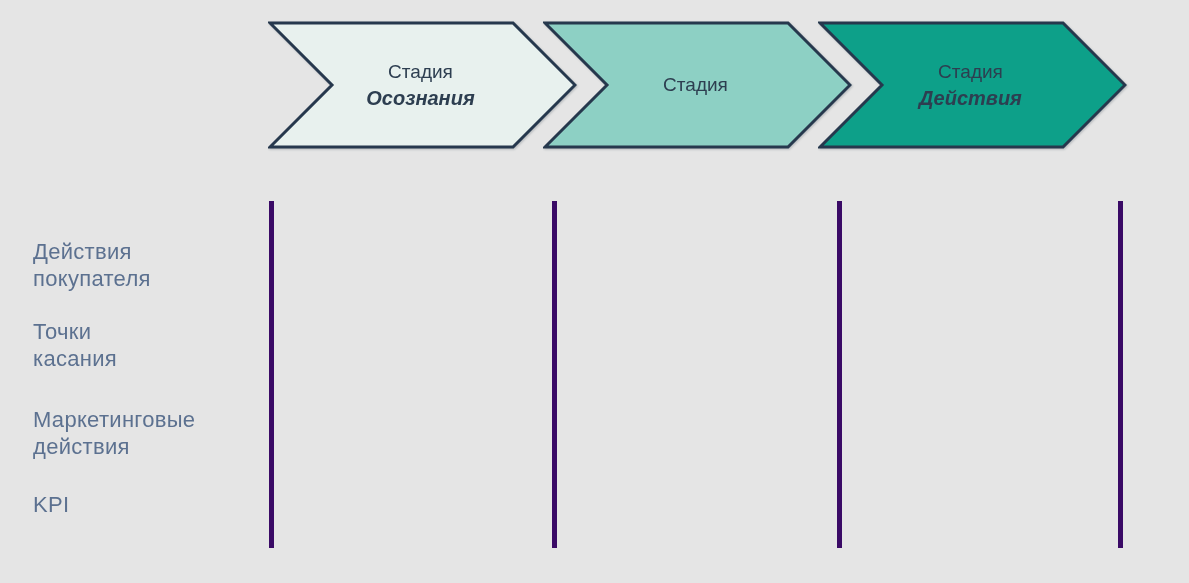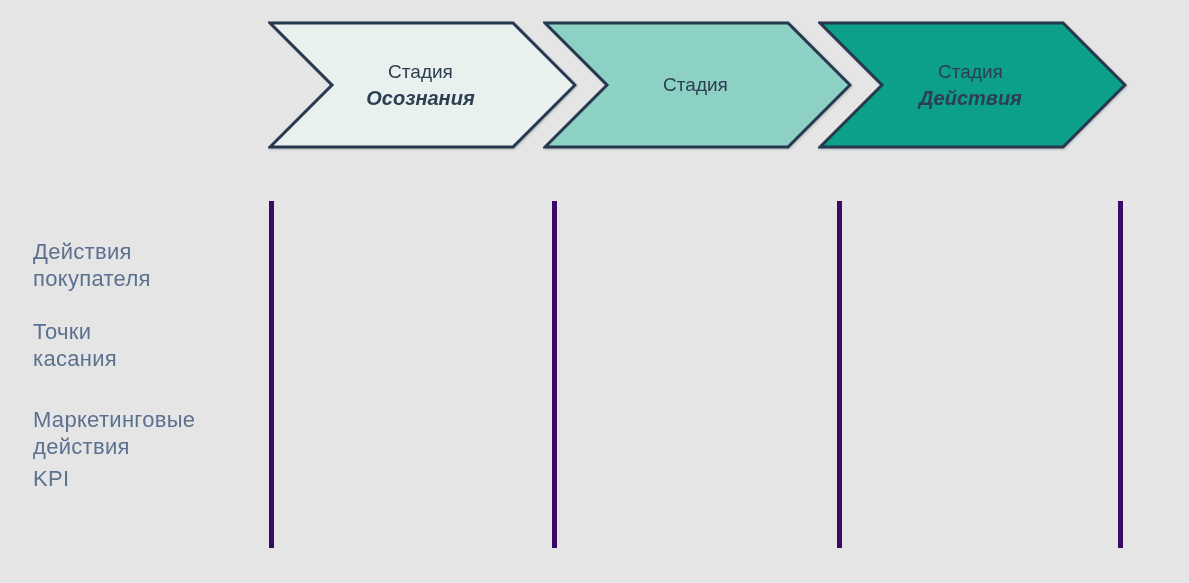--- a/index.html
+++ b/index.html
@@ -76,21 +76,21 @@
     left: 33px;
     font-size: 22px;
     line-height: 27px;
     color: var(--row-label);
     white-space: pre-line;
     letter-spacing: 0.3px;
   }
   .row-label-1 { top: 238px; }
   .row-label-2 { top: 318px; }
   .row-label-3 { top: 406px; }
-  .row-label-4 { top: 465px; }
+  .row-label-4 { top: 491px; }
 </style>
 </head>
 <body>
 
 <div class="canvas">
 
   <div class="stage stage-1">
     <svg width="309" height="128" viewBox="0 0 309 128">
       <polygon points="2,2 245,2 307,64 245,126 2,126 64,64" stroke="#26384d" stroke-width="3" stroke-linejoin="miter" fill="#e8f1ee"></polygon>
     </svg>

